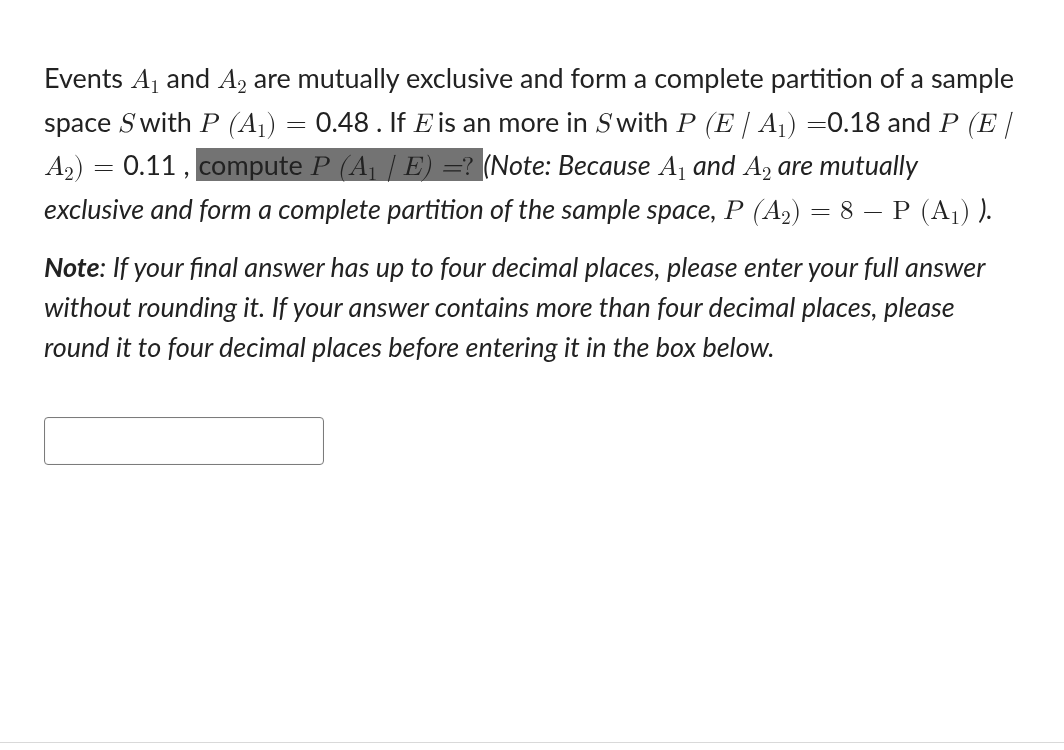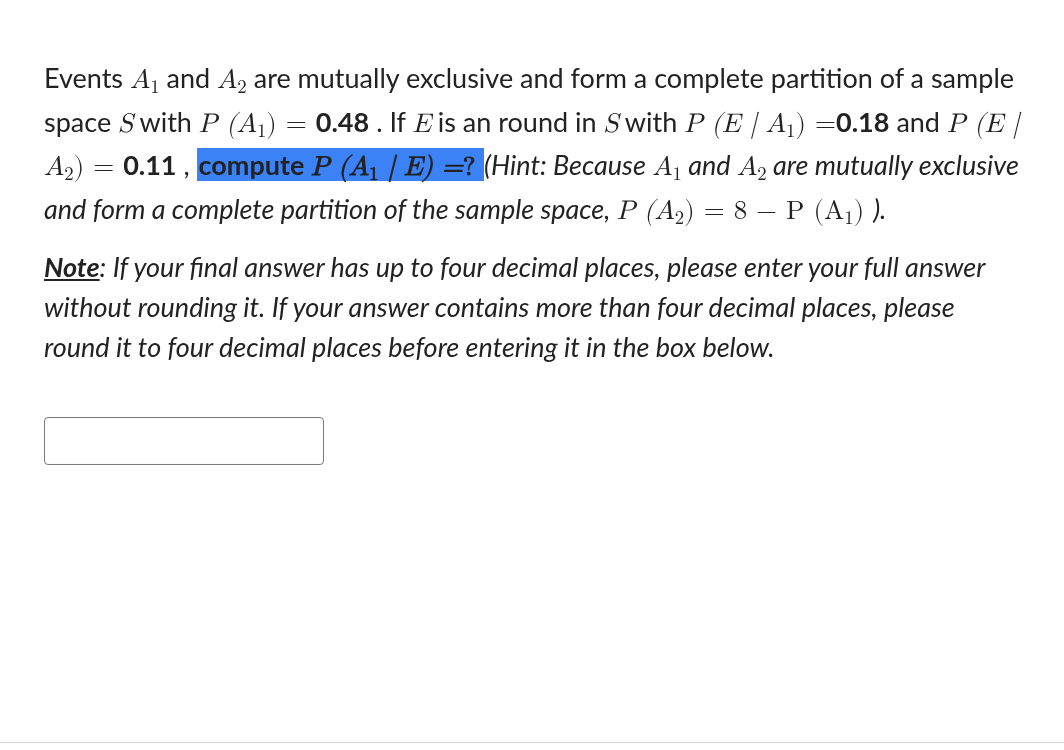--- a/index.html
+++ b/index.html
@@ -20,44 +20,42 @@
     color: #222;
   }
   .para {
     margin: 0 0 14px 0;
   }
   .italic-hint, .note-body {
     font-style: italic;
   }
   .note-label {
     font-style: italic;
-    text-decoration: underline;
     font-weight: 700;
   }
   .math {
     font-family: "Cambria Math", "STIXGeneral", "Latin Modern Math", Georgia, serif;
     font-style: italic;
     margin-top: 28px;
   }
   .math .rm {
     font-style: normal;
   }
   sub {
     font-size: 0.7em;
     vertical-align: -0.25em;
     font-style: normal;
     font-family: inherit;
   }
   .highlight {
-    background: #3b82f6;
+    background: #737373;
     padding: 0 2px;
-    font-weight: bold;
   }
   .bold {
-    font-weight: 700;
+    font-weight: 400;
   }
   .answer-box {
     width: 280px;
     height: 48px;
     border: 1px solid #7b7b7b;
     border-radius: 4px;
     box-shadow: inset 0 0 0 1px rgba(0,0,0,0.02);
     margin-top: 36px;
     font-size: 20px;
     padding: 0 10px;
@@ -81,33 +79,33 @@
     <span>Events </span>
     <span class="math"><span>A</span><sub>1</sub></span>
     <span> and </span>
     <span class="math"><span>A</span><sub>2</sub></span>
     <span> are mutually exclusive and form a complete partition of a sample space </span>
     <span class="math">S</span>
     <span> with </span>
     <span class="math"><span>P (A</span><sub>1</sub><span class="rm">) = </span></span><span class="bold">0.48</span>
     <span>. If </span>
     <span class="math">E</span>
-    <span> is an round in </span>
+    <span> is an more in </span>
     <span class="math">S</span>
     <span> with </span>
     <span class="math"><span>P (E | A</span><sub>1</sub><span class="rm">) =</span></span><span class="bold">0.18</span>
     <span> and </span>
     <span class="math"><span>P (E | A</span><sub>2</sub><span class="rm">) = </span></span><span class="bold">0.11</span>
     <span> , </span>
     <span class="highlight">
       <span>compute </span>
       <span class="math"><span>P (A</span><sub>1</sub><span> | E) =</span><span class="rm">?</span></span>
     </span>
     <span class="italic-hint">
-      <span> (Hint: Because </span>
+      <span> (Note: Because </span>
       <span class="math"><span>A</span><sub>1</sub></span>
       <span> and </span>
       <span class="math"><span>A</span><sub>2</sub></span>
       <span> are mutually exclusive and form a complete partition of the sample space, </span>
       <span class="math"><span>P (A</span><sub>2</sub><span class="rm">) = 8 − P (A</span><sub>1</sub><span class="rm">) </span></span><span>).</span>
     </span>
   </p>
 
   <p class="para">
     <span class="note-label">Note</span><span class="note-body">: </span><span class="note-body">If your final answer has up to four decimal places, please enter your full answer without rounding it. If your answer contains more than four decimal places, please round it to four decimal places before entering it in the box below.</span>

